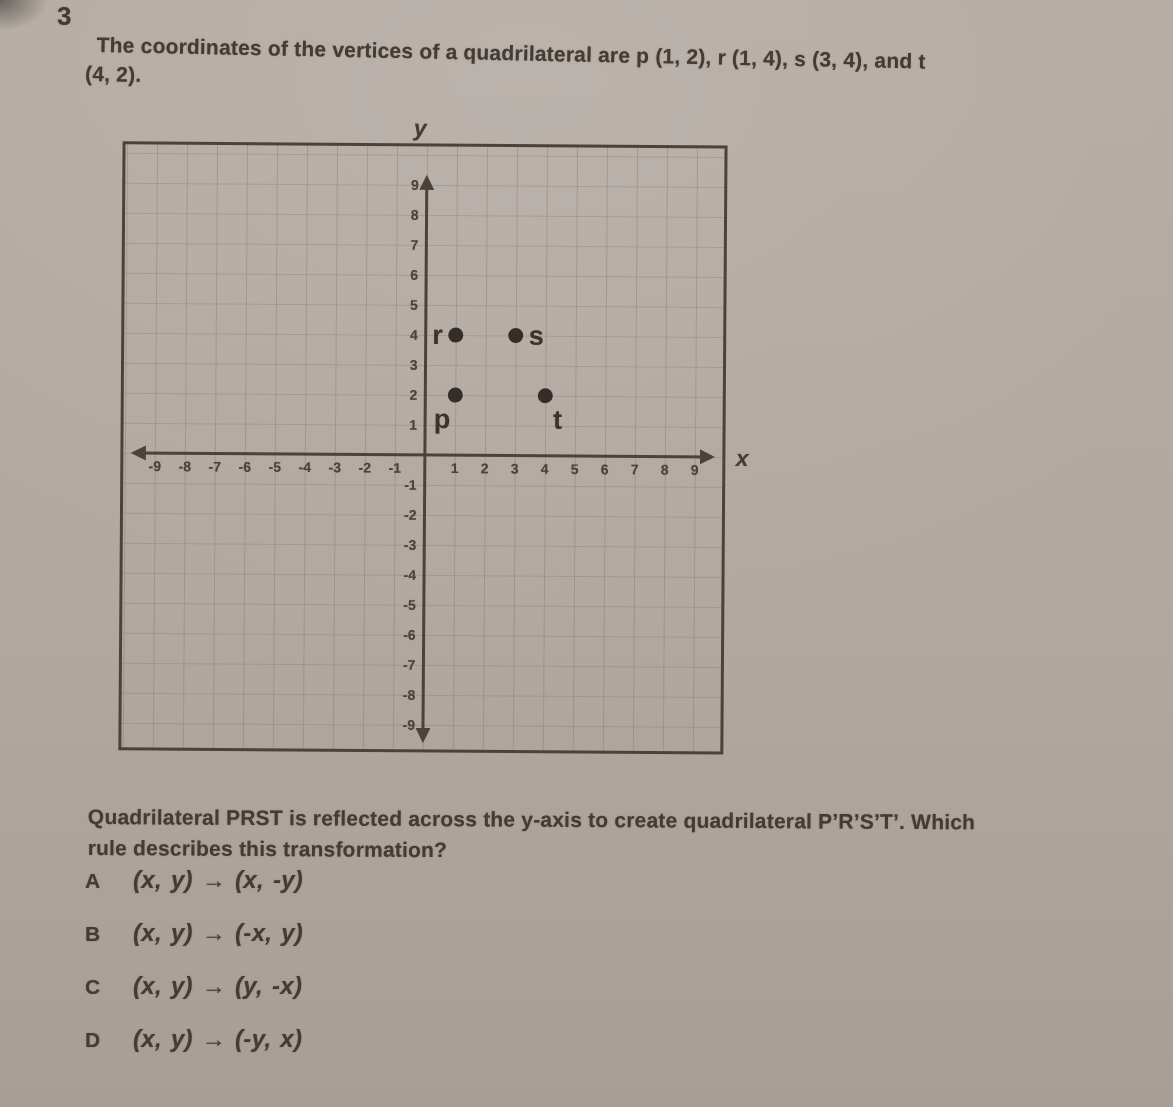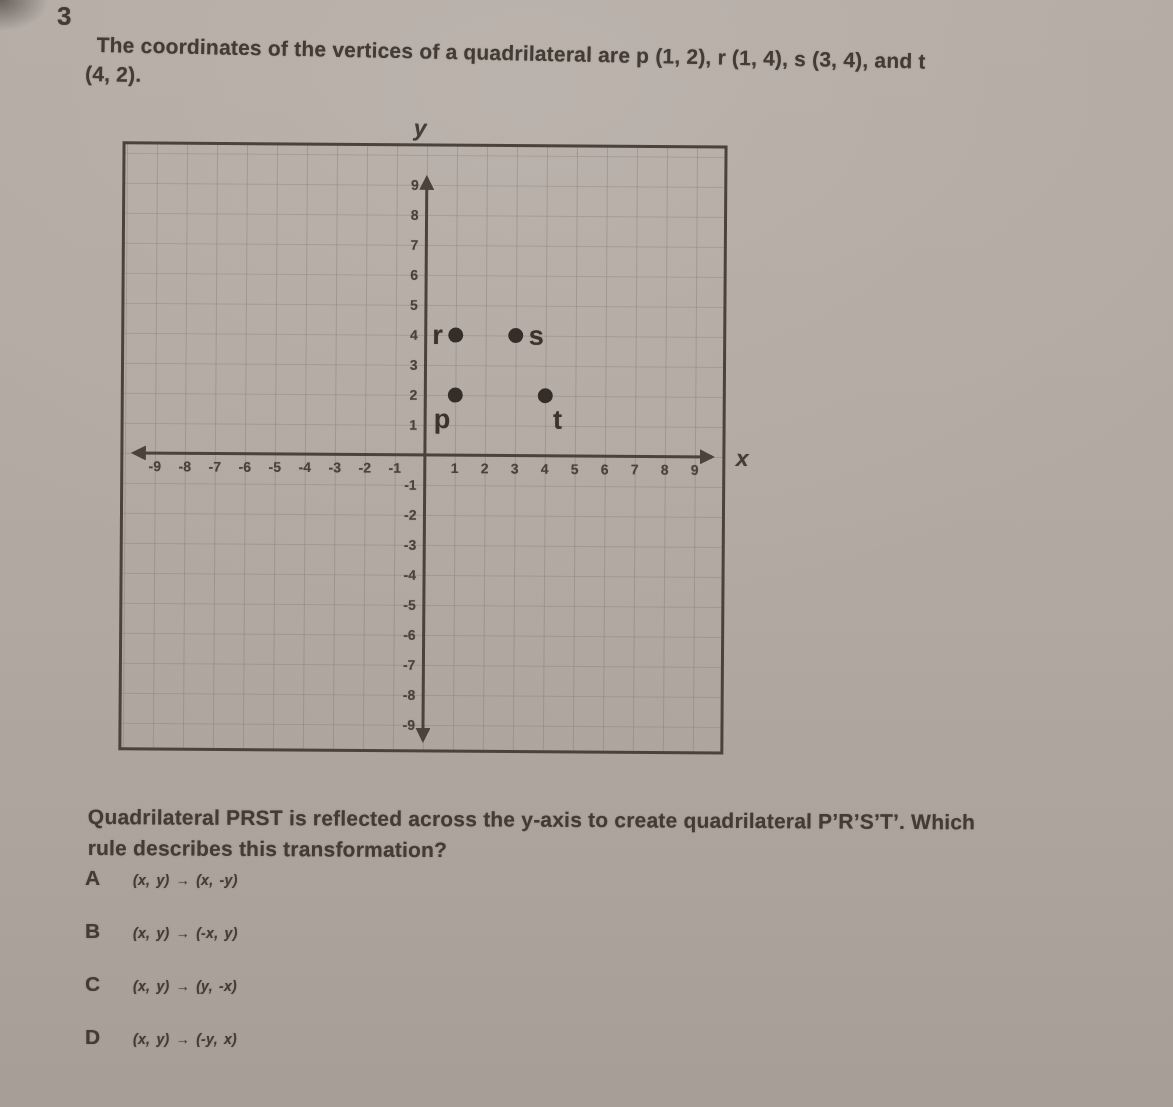--- a/index.html
+++ b/index.html
@@ -27,21 +27,21 @@
     position:absolute;left:88px;top:801px;width:1040px;
     font-size:21px;font-weight:600;letter-spacing:.2px;line-height:31px;
     transform:rotate(.35deg);transform-origin:0 0;
   }
   .choices{position:absolute;left:85px;top:866px;}
   .choice{display:flex;align-items:baseline;height:32px;margin-bottom:21px;}
   .choice .letter{
     width:48px;font-size:21px;font-weight:bold;letter-spacing:.5px;
   }
   .choice .formula{
-    font-size:14px;font-weight:600;font-style:italic;word-spacing:2px;letter-spacing:.3px;
+    font-size:24px;font-weight:600;font-style:italic;word-spacing:2px;letter-spacing:.3px;
   }
   svg text{text-shadow:0 0 1px rgba(68,59,53,.4);}
   .tick{font-family:"Liberation Sans","DejaVu Sans",sans-serif;font-size:14px;font-weight:bold;fill:#4c423a;}
   .ptlabel{font-family:"Liberation Sans","DejaVu Sans",sans-serif;font-size:27px;font-weight:bold;fill:#3b332c;}
   .axlabel{font-family:"Liberation Sans","DejaVu Sans",sans-serif;font-size:23px;font-weight:bold;font-style:italic;fill:#453c35;}
 </style>
 </head>
 <body>
 
 <div class="page-number ink">3</div>

